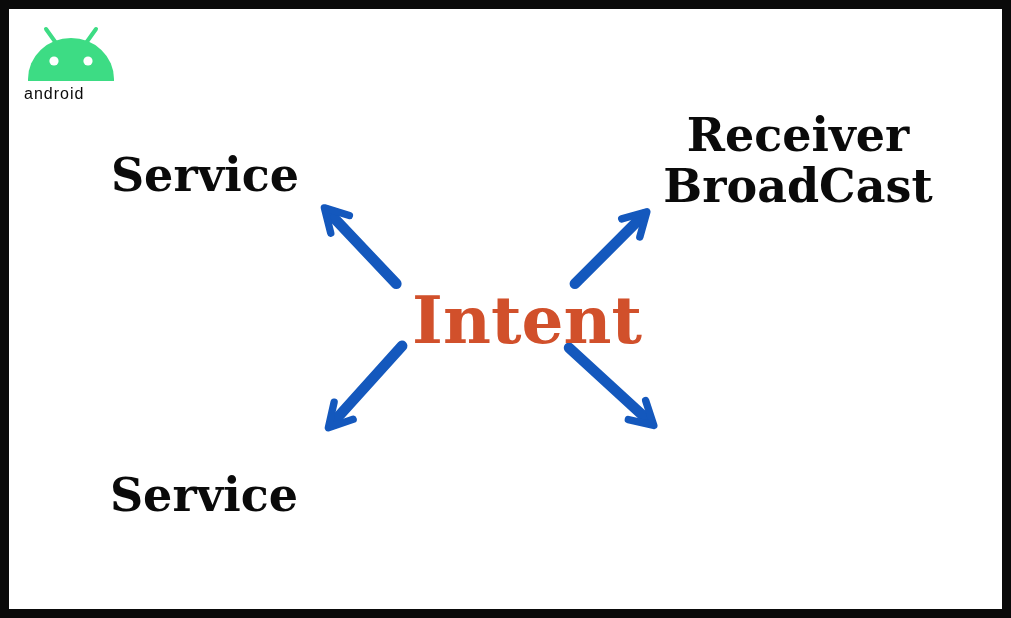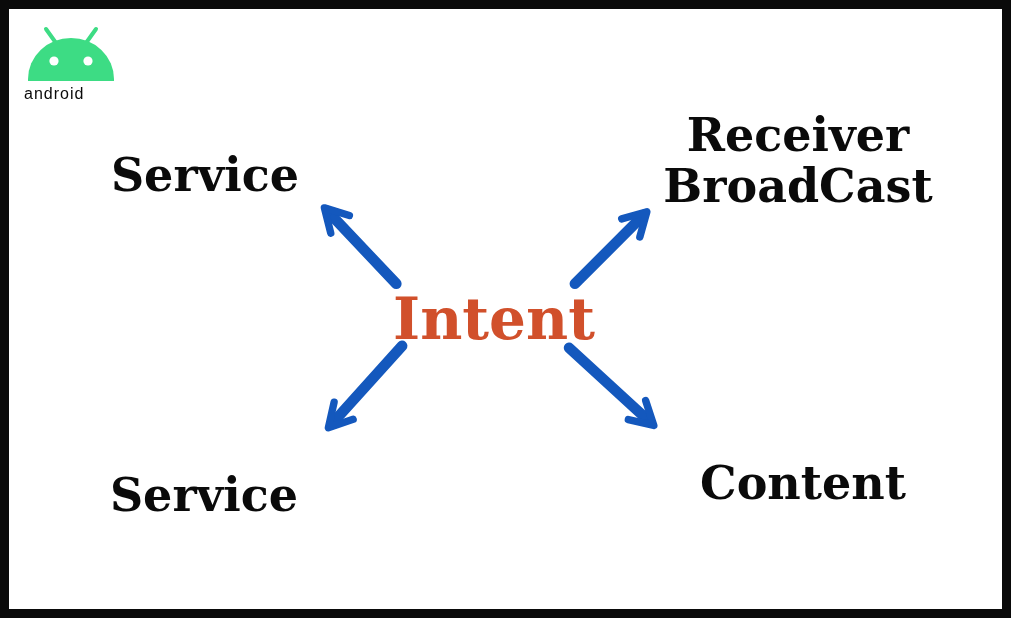--- a/index.html
+++ b/index.html
@@ -68,22 +68,23 @@
     position: absolute;
     transform: translate(-50%, -50%);
     font-weight: bold;
     color: var(--text-black);
     text-align: center;
     line-height: 1.1;
     white-space: nowrap;
   }
   .node.big { font-size: 46px; }
   .node.intent {
-    font-size: 58px;
+    font-size: 66px;
     color: var(--intent-orange);
+    margin-left: 33px;
   }
   .node .line { display: block; }
 </style>
 </head>
 <body>
 
 <div class="canvas">
 
   <div class="logo">
     <svg width="92" height="62" viewBox="0 0 92 62">
@@ -120,16 +121,15 @@
   <div class="node big" style="left:789px; top:152px;">
     <span class="line">Receiver</span>
     <span class="line">BroadCast</span>
   </div>
 
   <div class="node big" style="left:195px; top:486px;">
     <span class="line">Service</span>
   </div>
 
   <div class="node big" style="left:794px; top:474px;">
-    <span class="line">Content</span>
   </div>
 
 </div>
 
 </body></html>

